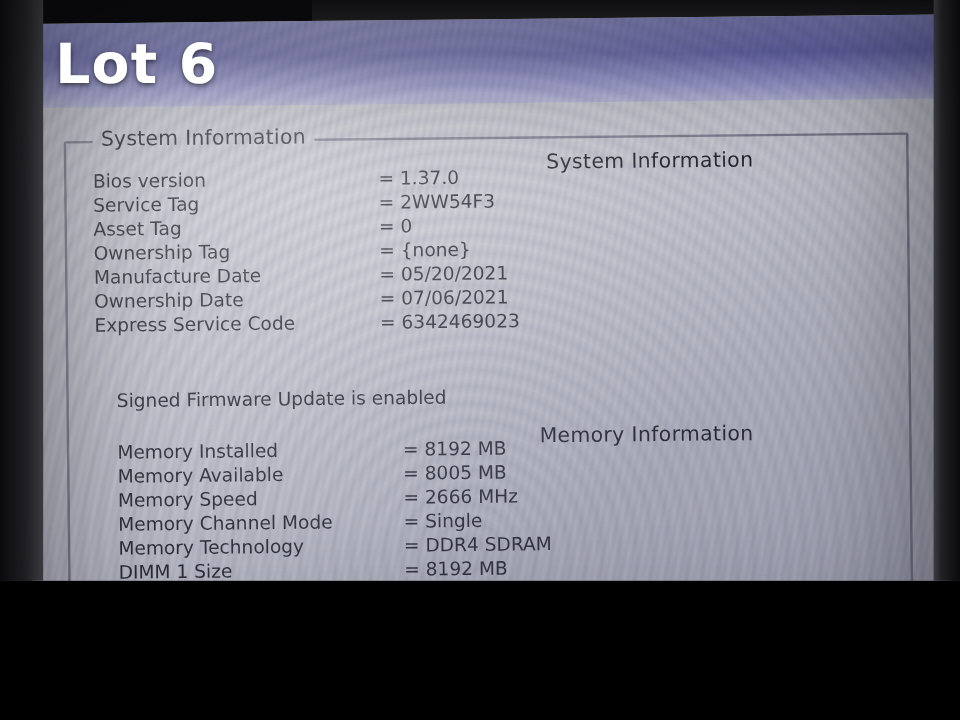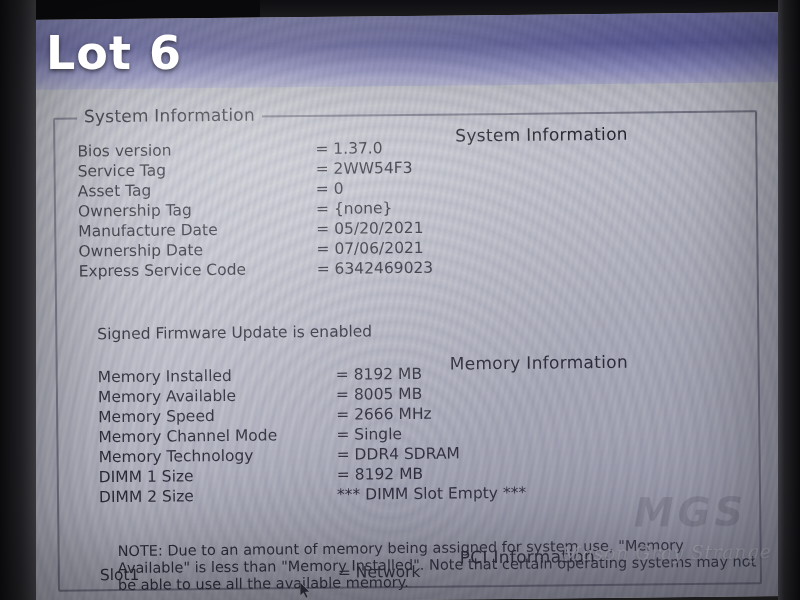--- a/index.html
+++ b/index.html
@@ -10,21 +10,21 @@
   body {
     width: 800px;
     height: 600px;
     overflow: hidden;
     font-family: "DejaVu Sans", sans-serif;
   }
 
   #screenshot {
     position: relative;
     width: 800px;
-    height: 600px;
+    height: 484px;
     overflow: hidden;
     background: #2a2a2c;
   }
 
   
   .env-top {
     position: absolute;
     left: 0; top: 0; width: 800px; height: 30px;
     background: linear-gradient(180deg, #15151a 0%, #242428 55%, #3a3a3e 100%);
   }

